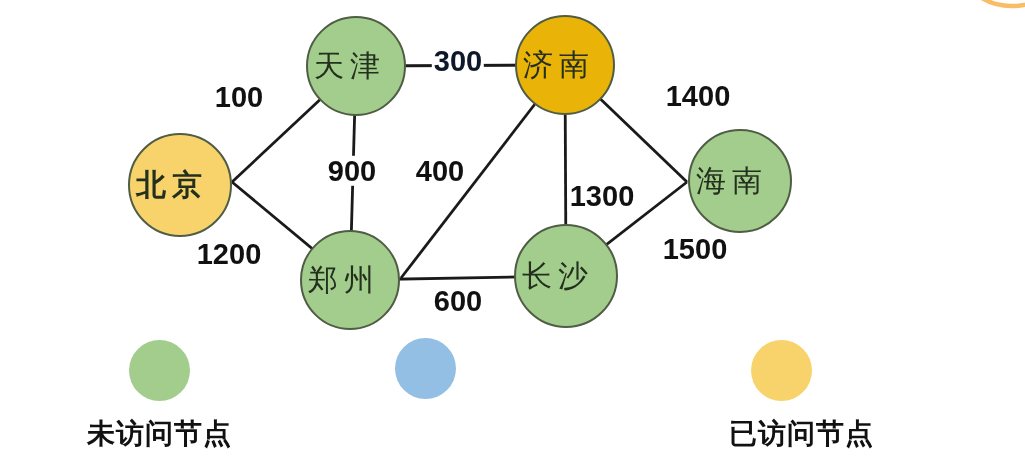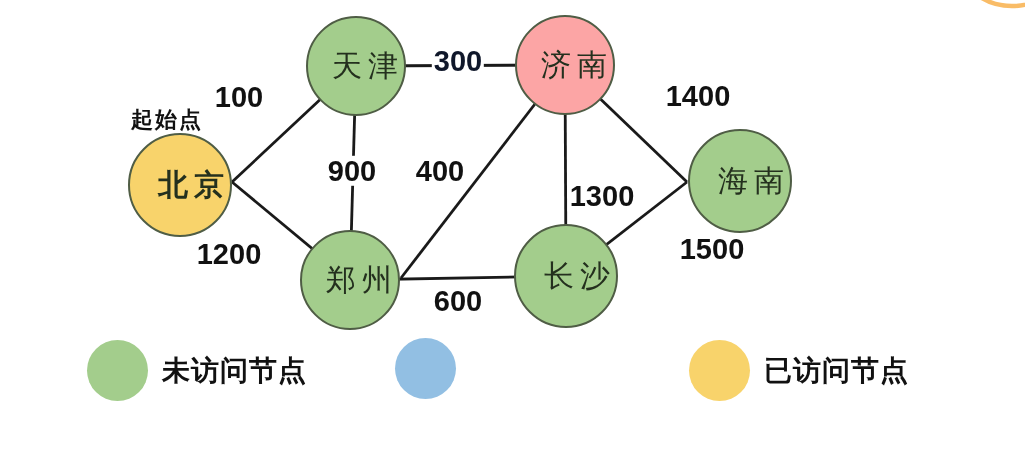--- a/index.html
+++ b/index.html
@@ -6,40 +6,40 @@
   .stage {
     position:relative; width:1025px; height:474px;
     background:#ffffff; overflow:hidden;
     font-family:"Liberation Sans","DejaVu Sans",sans-serif;
   }
   #edges-svg { position:absolute; left:0; top:0; width:1025px; height:474px; }
 
   .node {
     position:absolute; border-radius:50%; box-sizing:border-box;
     border:2px solid #4f5d45;
-    display:flex; align-items:center; justify-content:flex-end;
+    display:flex; align-items:center; justify-content:flex-start;
   }
   .node-label {
     font-family:"Liberation Serif","DejaVu Serif",serif;
     font-size:30px; letter-spacing:6px; text-indent:6px;
     white-space:nowrap;
   }
 
   .edge-label {
     position:absolute; transform:translate(-50%,-50%);
     font-weight:bold; font-size:29px; line-height:1.05;
     background:#ffffff; padding:0 2px; white-space:nowrap;
   }
 
   .start-label {
     position:absolute; left:131px; top:105px;
     font-weight:bold; font-size:22px; letter-spacing:2px;
   }
 
-  .legend-item { position:absolute; display:flex; align-items:center; gap:14px; }
+  .legend-item { position:absolute; display:flex; align-items:center; gap:14px;flex-direction:column; }
   .legend-dot  { width:61px; height:61px; border-radius:50%; flex:none; }
   .legend-label { font-weight:bold; font-size:28px; letter-spacing:1px; white-space:nowrap; }
 </style>
 </head>
 <body>
 
 <div class="stage">
 
   <svg id="edges-svg" viewBox="0 0 1025 474" xmlns="http://www.w3.org/2000/svg">
     <circle id="corner-arc" cx="1012" cy="-54" r="60" fill="none" stroke-width="4.5" opacity="0.85" stroke="#f8b04c"></circle>
@@ -54,21 +54,21 @@
       <line x1="566" y1="276" x2="687" y2="182" stroke="#1a1a1a" stroke-width="2.8"></line>
     </svg>
 
   <div id="nodes-layer">
       <div class="node" style="left: 128px; top: 133px; height: 104px; width: 104px; background: rgb(248, 211, 107); border-color: rgb(79, 93, 69); font-weight: bold;">
         <span class="node-label" style="color: rgb(36, 48, 30);">北京</span>
       </div>
       <div class="node" style="left: 306px; top: 16px; height: 100px; width: 100px; background: rgb(163, 205, 140); border-color: rgb(79, 93, 69);">
         <span class="node-label" style="color: rgb(36, 48, 30);">天津</span>
       </div>
-      <div class="node" style="left: 515px; top: 15px; height: 100px; width: 100px; background: #fca5a5; border-color: rgb(79, 93, 69);">
+      <div class="node" style="left: 515px; top: 15px; height: 100px; width: 100px; background: #eab308; border-color: rgb(79, 93, 69);">
         <span class="node-label" style="color: rgb(36, 48, 30);">济南</span>
       </div>
       <div class="node" style="left: 688px; top: 129px; height: 104px; width: 104px; background: rgb(163, 205, 140); border-color: rgb(79, 93, 69);">
         <span class="node-label" style="color: rgb(36, 48, 30);">海南</span>
       </div>
       <div class="node" style="left: 300px; top: 230px; height: 100px; width: 100px; background: rgb(163, 205, 140); border-color: rgb(79, 93, 69);">
         <span class="node-label" style="color: rgb(36, 48, 30);">郑州</span>
       </div>
       <div class="node" style="left: 514px; top: 224px; height: 104px; width: 104px; background: rgb(163, 205, 140); border-color: rgb(79, 93, 69);">
         <span class="node-label" style="color: rgb(36, 48, 30);">长沙</span>
@@ -76,32 +76,31 @@
     </div>
   <div id="edge-labels-layer">
       <div class="edge-label" style="left: 239px; top: 97px; color: rgb(17, 17, 17);">100</div>
       <div class="edge-label" style="left: 229px; top: 254px; color: rgb(17, 17, 17);">1200</div>
       <div class="edge-label" style="left: 458px; top: 61px; color: #0f172a;">300</div>
       <div class="edge-label" style="left: 352px; top: 171px; color: rgb(17, 17, 17);">900</div>
       <div class="edge-label" style="left: 440px; top: 171px; color: rgb(17, 17, 17);">400</div>
       <div class="edge-label" style="left: 602px; top: 196px; color: rgb(17, 17, 17);">1300</div>
       <div class="edge-label" style="left: 698px; top: 96px; color: rgb(17, 17, 17);">1400</div>
       <div class="edge-label" style="left: 458px; top: 301px; color: rgb(17, 17, 17);">600</div>
-      <div class="edge-label" style="left: 712px; top: 249px; color: rgb(17, 17, 17);">1500</div>
+      <div class="edge-label" style="left: 695px; top: 249px; color: rgb(17, 17, 17);">1500</div>
     </div>
 
-  <div class="start-label" style="color: rgb(17, 17, 17);">起始点</div>
 
   <div class="legend">
     <div class="legend-item" style="left:87px; top:340px">
       <span class="legend-dot" style="background: rgb(163, 205, 140);"></span>
       <span class="legend-label" style="color: rgb(17, 17, 17);">未访问节点</span>
     </div>
     <div class="legend-item" style="left:395px; top:338px">
       <span class="legend-dot" style="background: rgb(146, 191, 227);"></span>
     </div>
     <div class="legend-item" style="left:689px; top:340px">
       <span class="legend-dot" style="background: rgb(248, 211, 107);"></span>
-      <span class="legend-label" style="color: rgb(17, 17, 17);">已访问节点</span>
+      <span class="legend-label" style="color: rgb(17, 17, 17); margin-left: 40px;">已访问节点</span>
     </div>
   </div>
 
 </div>
 
 </body></html>

